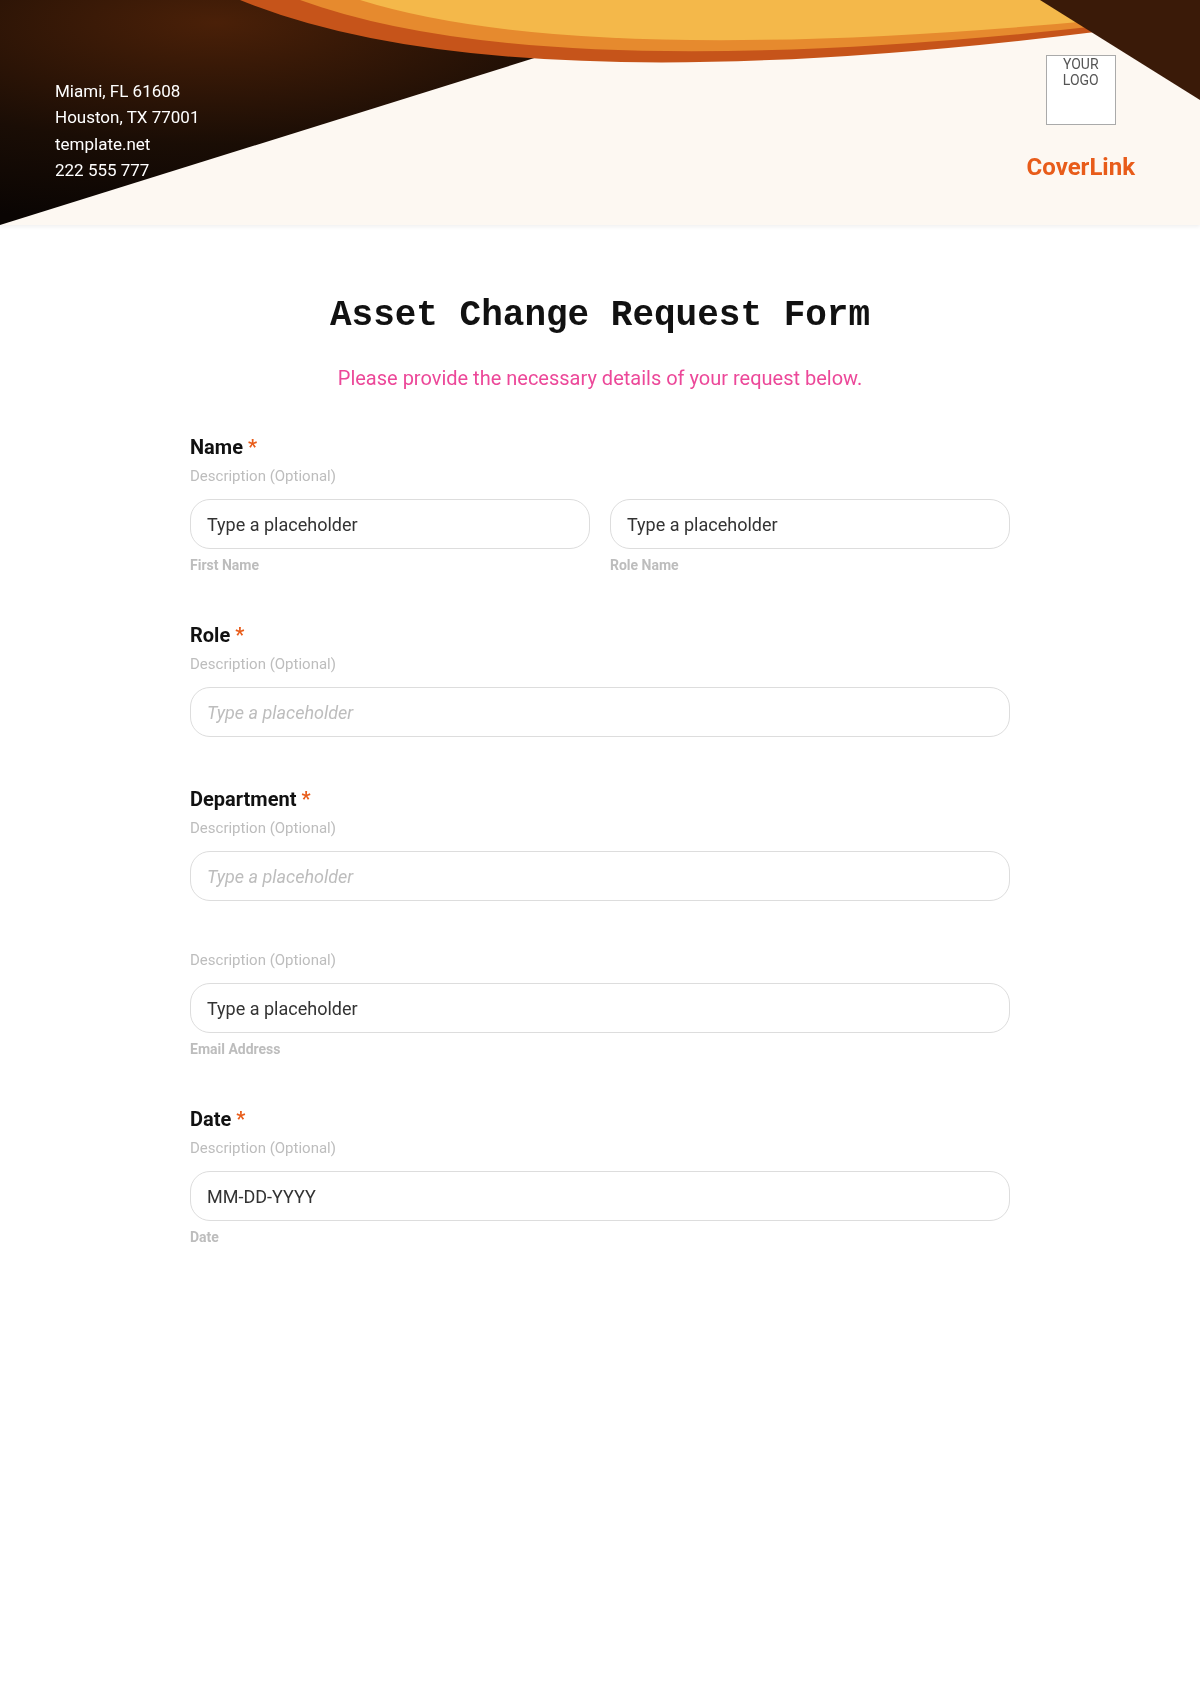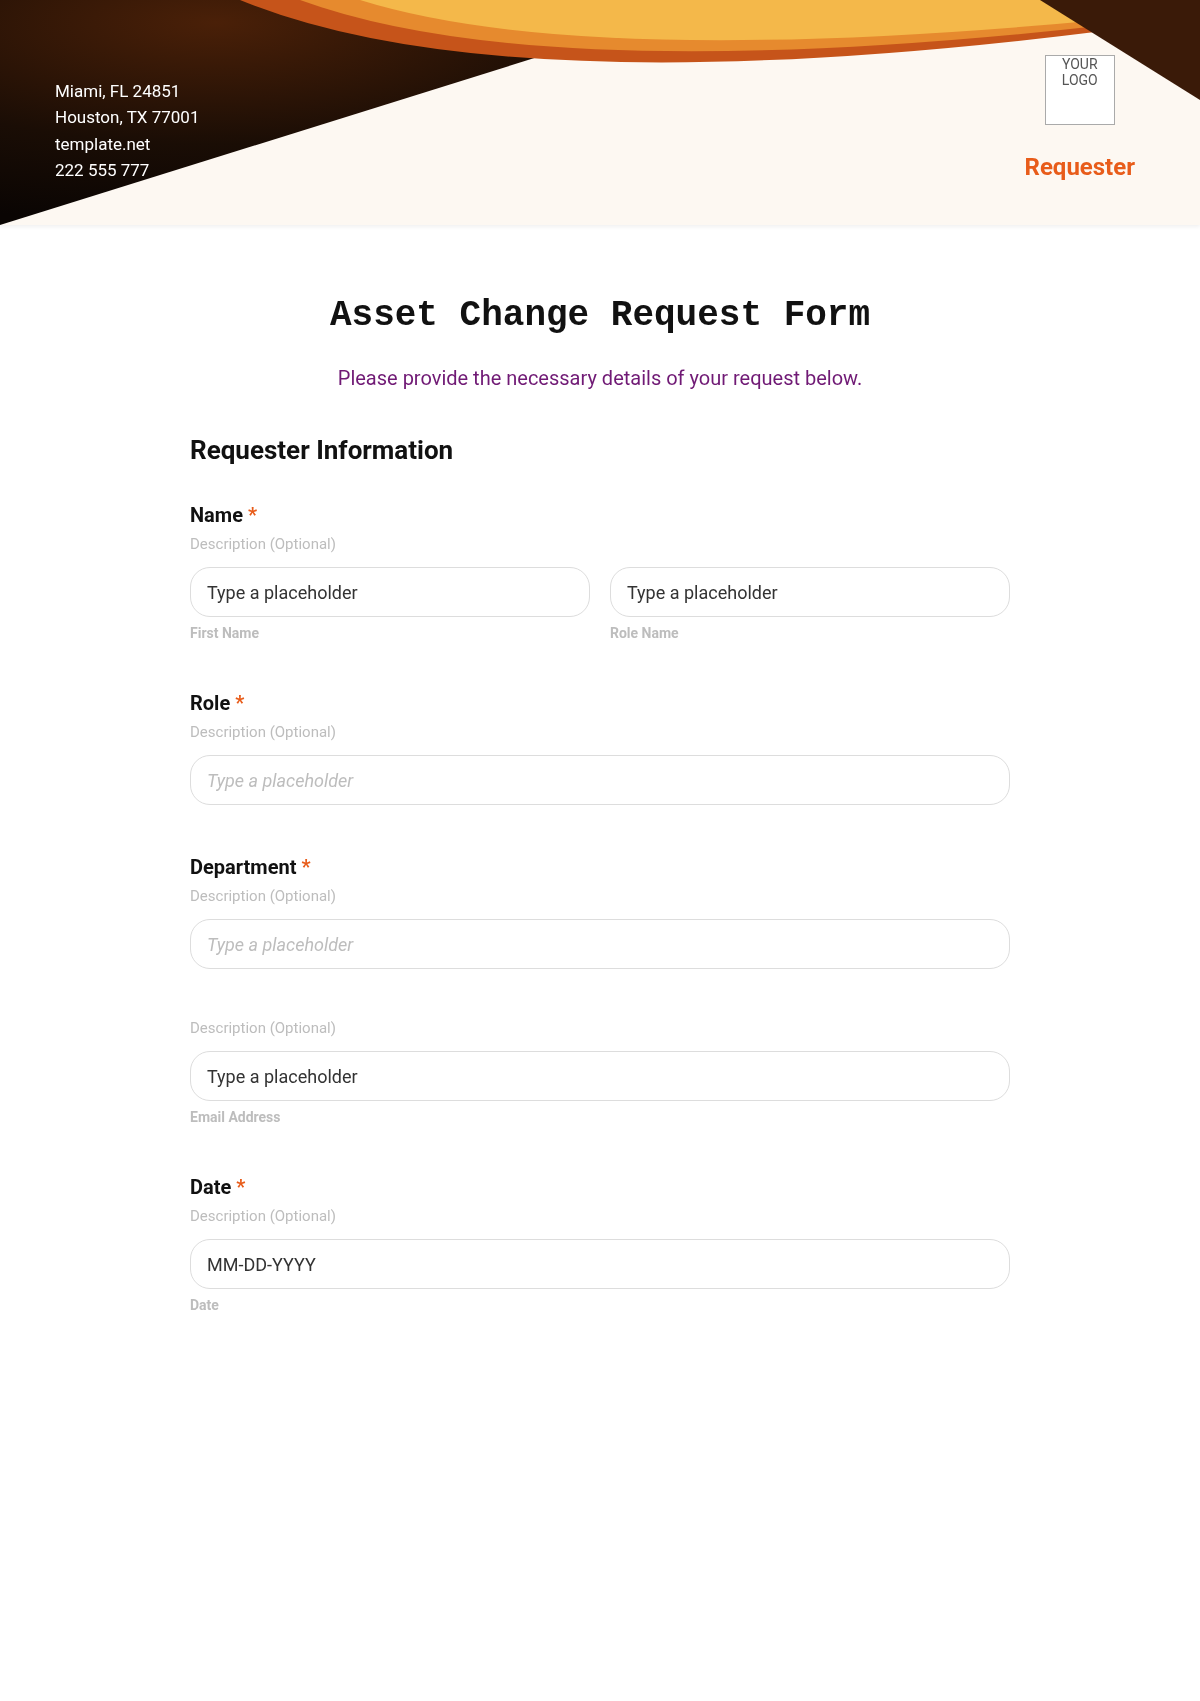--- a/index.html
+++ b/index.html
@@ -50,21 +50,21 @@
     text-align: center;
     font-size: 36px;
     font-weight: 700;
     color: #111;
     margin-bottom: 30px;
     font-family: Liberation Mono, monospace;
   }
   .form-subtitle {
     text-align: center;
     font-size: 20px;
-    color: #701a75;
+    color: #ec4899;
     margin-bottom: 45px;
   }
   .section-heading {
     font-size: 26px;
     font-weight: 700;
     color: #111;
     margin-bottom: 38px;
   }
   .field { margin-bottom: 50px; }
   .field-label {
@@ -113,37 +113,36 @@
 
     <path d="M 0 0 L 720 0 L 0 225 Z" fill="url(#g1)"></path>
 
     <path d="M 240 0 Q 520 115 1200 18 L 1200 0 Z" fill="#c6541a"></path>
     <path d="M 300 0 Q 560 95 1200 14 L 1200 0 Z" fill="#e68a2e"></path>
     <path d="M 360 0 Q 600 75 1200 10 L 1200 0 Z" fill="#f4b84a"></path>
 
     <path d="M 1040 0 L 1200 0 L 1200 100 Z" fill="#3a1a08"></path>
   </svg>
   <div class="header-info">
-    <div>Miami, FL 24851</div>
+    <div>Miami, FL 61608</div>
     <div>Houston, TX 77001</div>
     <div>template.net</div>
     <div>222 555 777</div>
   </div>
   <div class="logo-box">
     <div class="logo-square">
       <span style="white-space:pre-line;">YOUR LOGO</span>
     </div>
-    <div class="brand">Requester</div>
+    <div class="brand">CoverLink</div>
   </div>
 </div>
 
 <div class="form-wrap">
   <h1 class="form-title">Asset Change Request Form</h1>
   <p class="form-subtitle">Please provide the necessary details of your request below.</p>
-  <h2 class="section-heading">Requester Information</h2>
 
   <div class="field">
     <div class="field-label">
       <span>Name</span>
       <span class="req">*</span>
     </div>
     <div class="field-desc">Description (Optional)</div>
     <div class="row">
       <div class="col">
         <input class="input filled" type="text" placeholder="Type a placeholder" style="">

